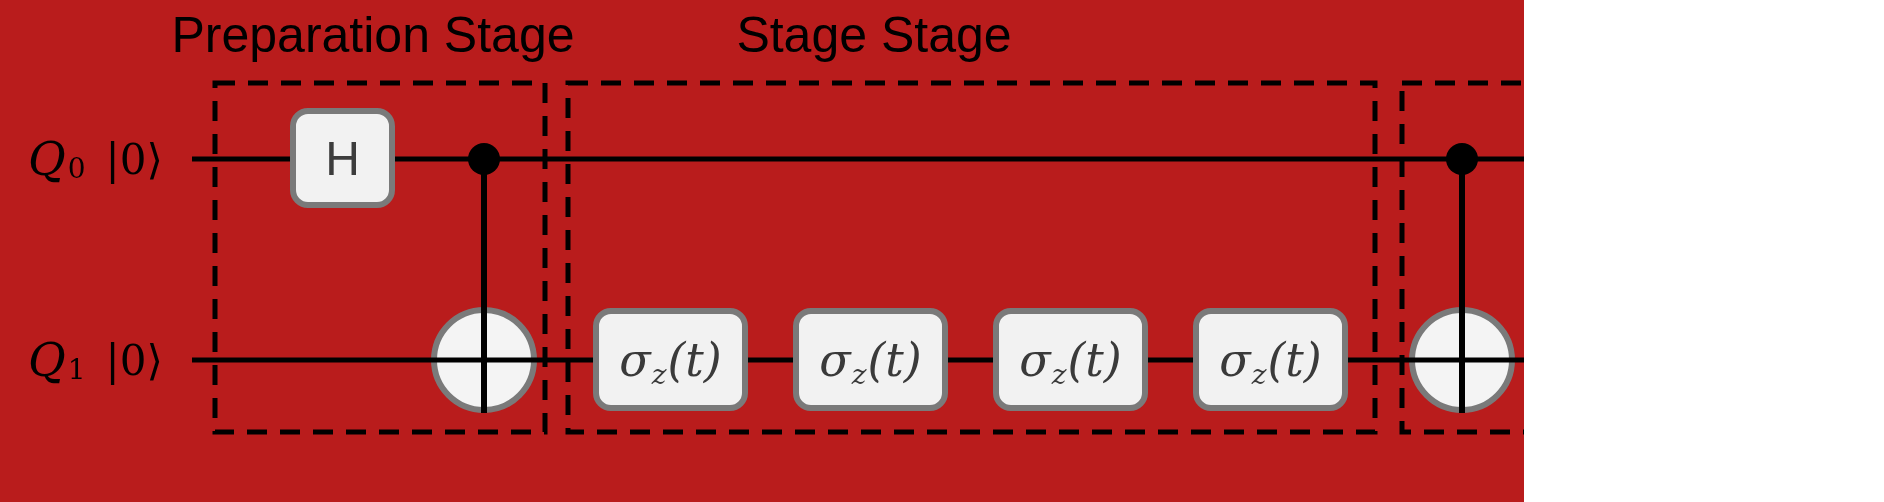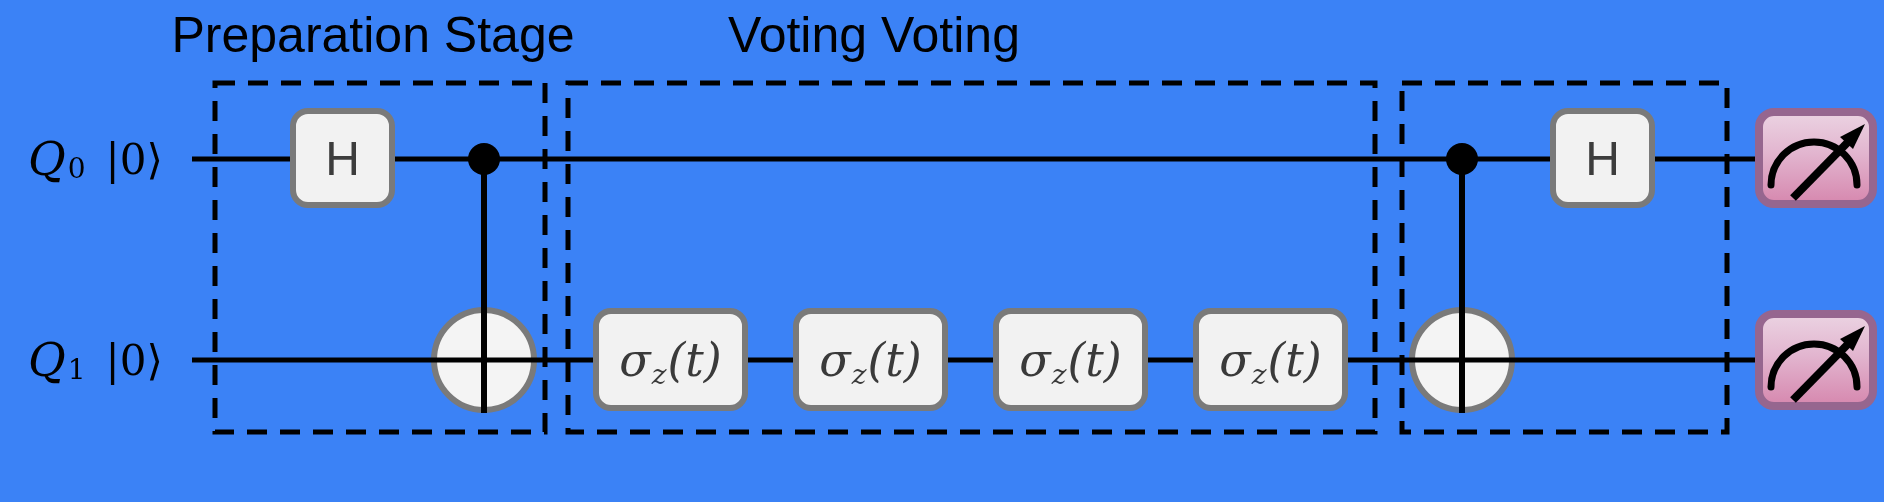--- a/index.html
+++ b/index.html
@@ -1,19 +1,19 @@
 <!DOCTYPE html>
 <html><head>
 <meta charset="utf-8">
 <style>
   html,body{margin:0;padding:0;background:#ffffff;}
   #figure{
     position:relative;
-    width:1884px;height:502px;
-    background:#3b82f6;
+    width:1524px;height:502px;
+    background:#b91c1c;
     font-family:"Liberation Sans",sans-serif;
     overflow:hidden;
   }
   #circuit-svg{position:absolute;left:0;top:0;z-index:1;}
 
   .stage-label{
     position:absolute;top:8px;height:54px;line-height:54px;
     transform:translateX(-50%);
     font-size:50px;color:#000000;white-space:nowrap;
     z-index:3;letter-spacing:0px;
@@ -78,21 +78,21 @@
 
     <g transform="translate(1755,310)">
       <rect x="4" y="4" width="114" height="92" rx="15" fill="url(#meterGrad)" stroke="#96668f" stroke-width="8"></rect>
       <path d="M 16 77 A 43 43 0 0 1 102 77" fill="none" stroke="#000000" stroke-width="7" stroke-linecap="round"></path>
       <line x1="38" y1="90" x2="93" y2="34" stroke="#000000" stroke-width="8"></line>
       <polygon points="110,16 98,41 85,29" fill="#000000"></polygon>
     </g>
   </svg>
 
   <div class="stage-label" style="left:373px;">Preparation Stage</div>
-  <div class="stage-label" style="left:874px;">Voting Voting</div>
+  <div class="stage-label" style="left:874px;">Stage Stage</div>
 
   <div class="qubit-label" style="top:127px;">
     <span class="qname">Q</span>
       <span class="qidx">0</span>
       <span class="qstate">|0⟩</span>
   </div>
   <div class="qubit-label" style="top:328px;">
     <span class="qname">Q</span>
       <span class="qidx">1</span>
       <span class="qstate">|0⟩</span>

